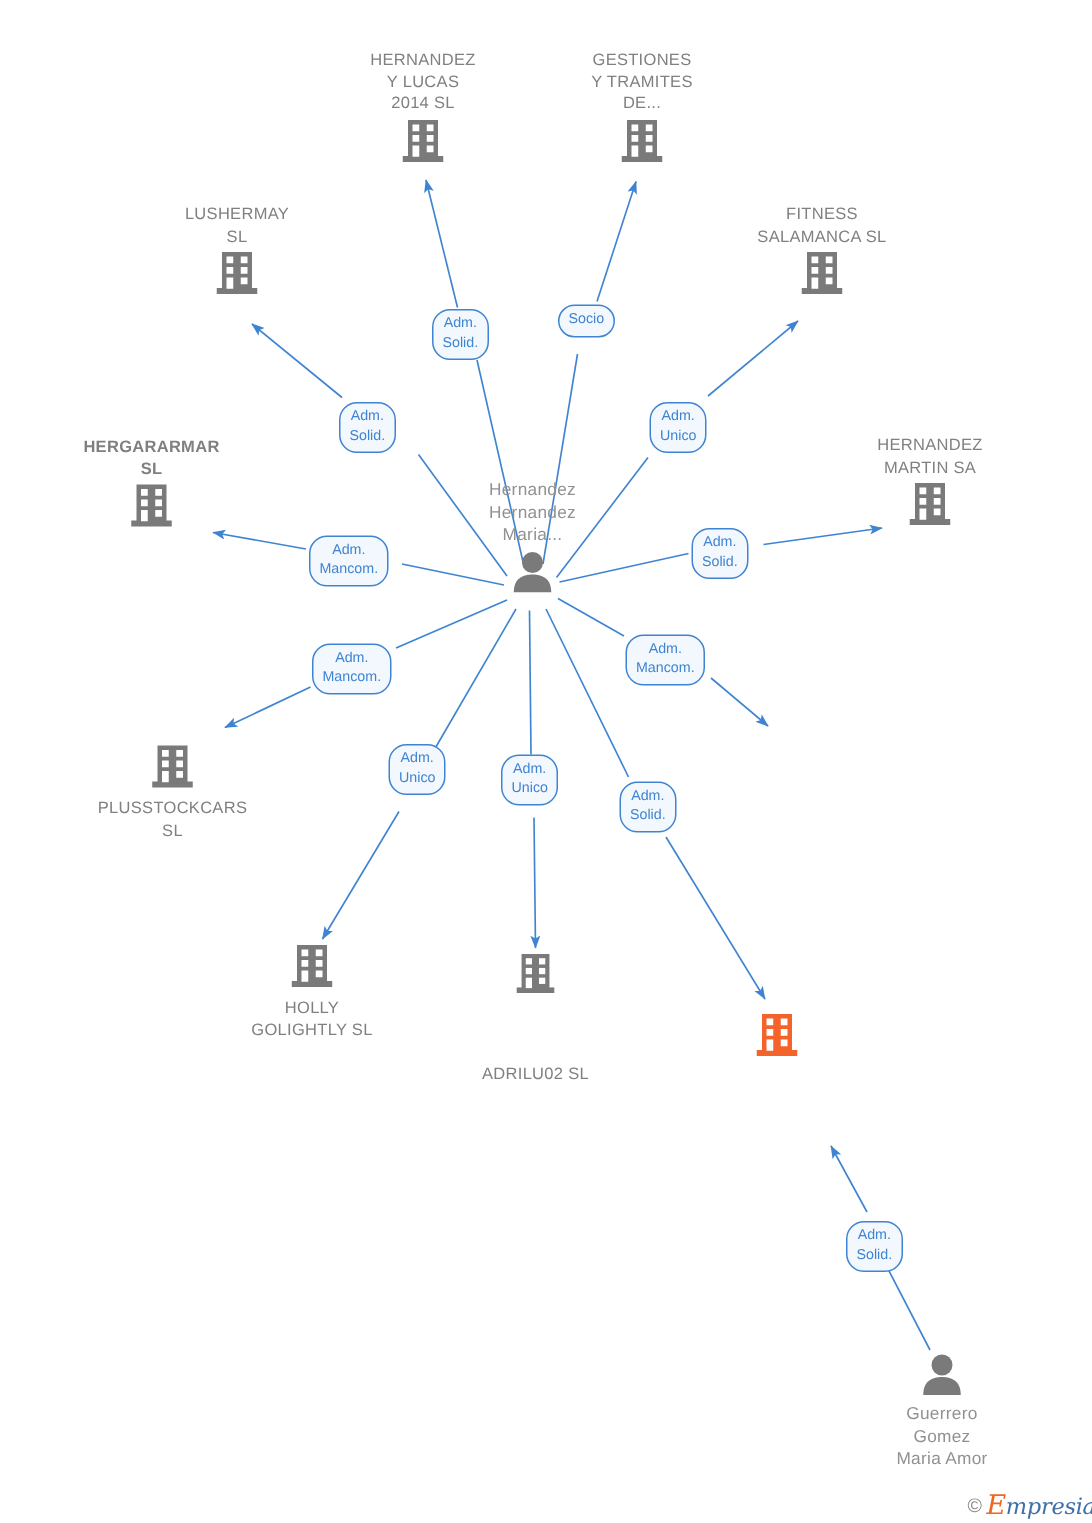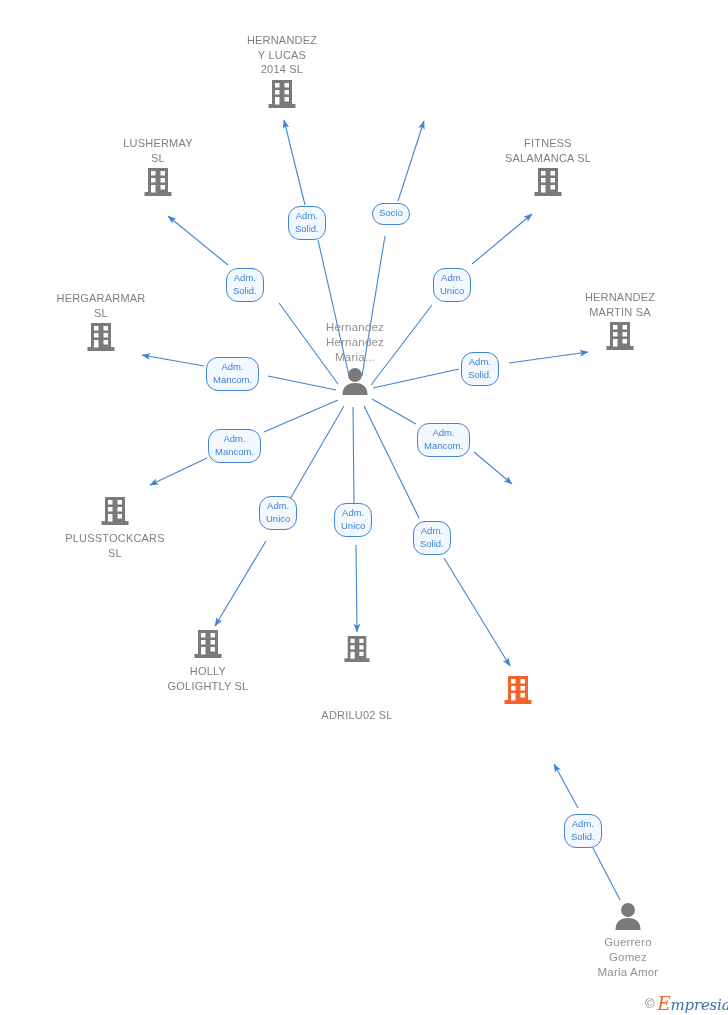--- a/index.html
+++ b/index.html
@@ -152,20 +152,41 @@
             <rect x="16.5" y="4" width="4.5" height="4.5"></rect>
             <rect x="7" y="11" width="4.5" height="4.5"></rect>
             <rect x="16.5" y="11" width="4.5" height="4.5"></rect>
             <rect x="16.5" y="18" width="4.5" height="4.5"></rect>
             <rect x="7" y="18" width="4.5" height="7.5"></rect>
           </g>
         </svg>
     </div>
   </div>
 
+  <div class="node label-above" style="left:428px; top:33px;">
+    <div class="node-label">GESTIONES
+Y TRAMITES
+DE...</div>
+    <div class="node-icon">
+      <svg width="28" height="30" viewBox="0 0 28 30">
+          <g fill="#7a7a7a">
+            <rect x="4" y="1" width="20" height="25"></rect>
+            <rect x="0.5" y="25" width="27" height="4"></rect>
+          </g>
+          <g fill="#ffffff">
+            <rect x="7" y="4" width="4.5" height="4.5"></rect>
+            <rect x="16.5" y="4" width="4.5" height="4.5"></rect>
+            <rect x="7" y="11" width="4.5" height="4.5"></rect>
+            <rect x="16.5" y="11" width="4.5" height="4.5"></rect>
+            <rect x="16.5" y="18" width="4.5" height="4.5"></rect>
+            <rect x="7" y="18" width="4.5" height="7.5"></rect>
+          </g>
+        </svg>
+    </div>
+  </div>
 
   <div class="node label-above" style="left:158px; top:136px;">
     <div class="node-label">LUSHERMAY
 SL</div>
     <div class="node-icon">
       <svg width="28" height="30" viewBox="0 0 28 30">
           <g fill="#7a7a7a">
             <rect x="4" y="1" width="20" height="25"></rect>
             <rect x="0.5" y="25" width="27" height="4"></rect>
           </g>
@@ -195,21 +216,21 @@
             <rect x="16.5" y="4" width="4.5" height="4.5"></rect>
             <rect x="7" y="11" width="4.5" height="4.5"></rect>
             <rect x="16.5" y="11" width="4.5" height="4.5"></rect>
             <rect x="16.5" y="18" width="4.5" height="4.5"></rect>
             <rect x="7" y="18" width="4.5" height="7.5"></rect>
           </g>
         </svg>
     </div>
   </div>
 
-  <div class="node label-above" style="left:101px; top:291px;">
+  <div class="node label-above" style="left:101px; top:291px;font-weight:bold;">
     <div class="node-label">HERGARARMAR
 SL</div>
     <div class="node-icon">
       <svg width="28" height="30" viewBox="0 0 28 30">
           <g fill="#7a7a7a">
             <rect x="4" y="1" width="20" height="25"></rect>
             <rect x="0.5" y="25" width="27" height="4"></rect>
           </g>
           <g fill="#ffffff">
             <rect x="7" y="4" width="4.5" height="4.5"></rect>

